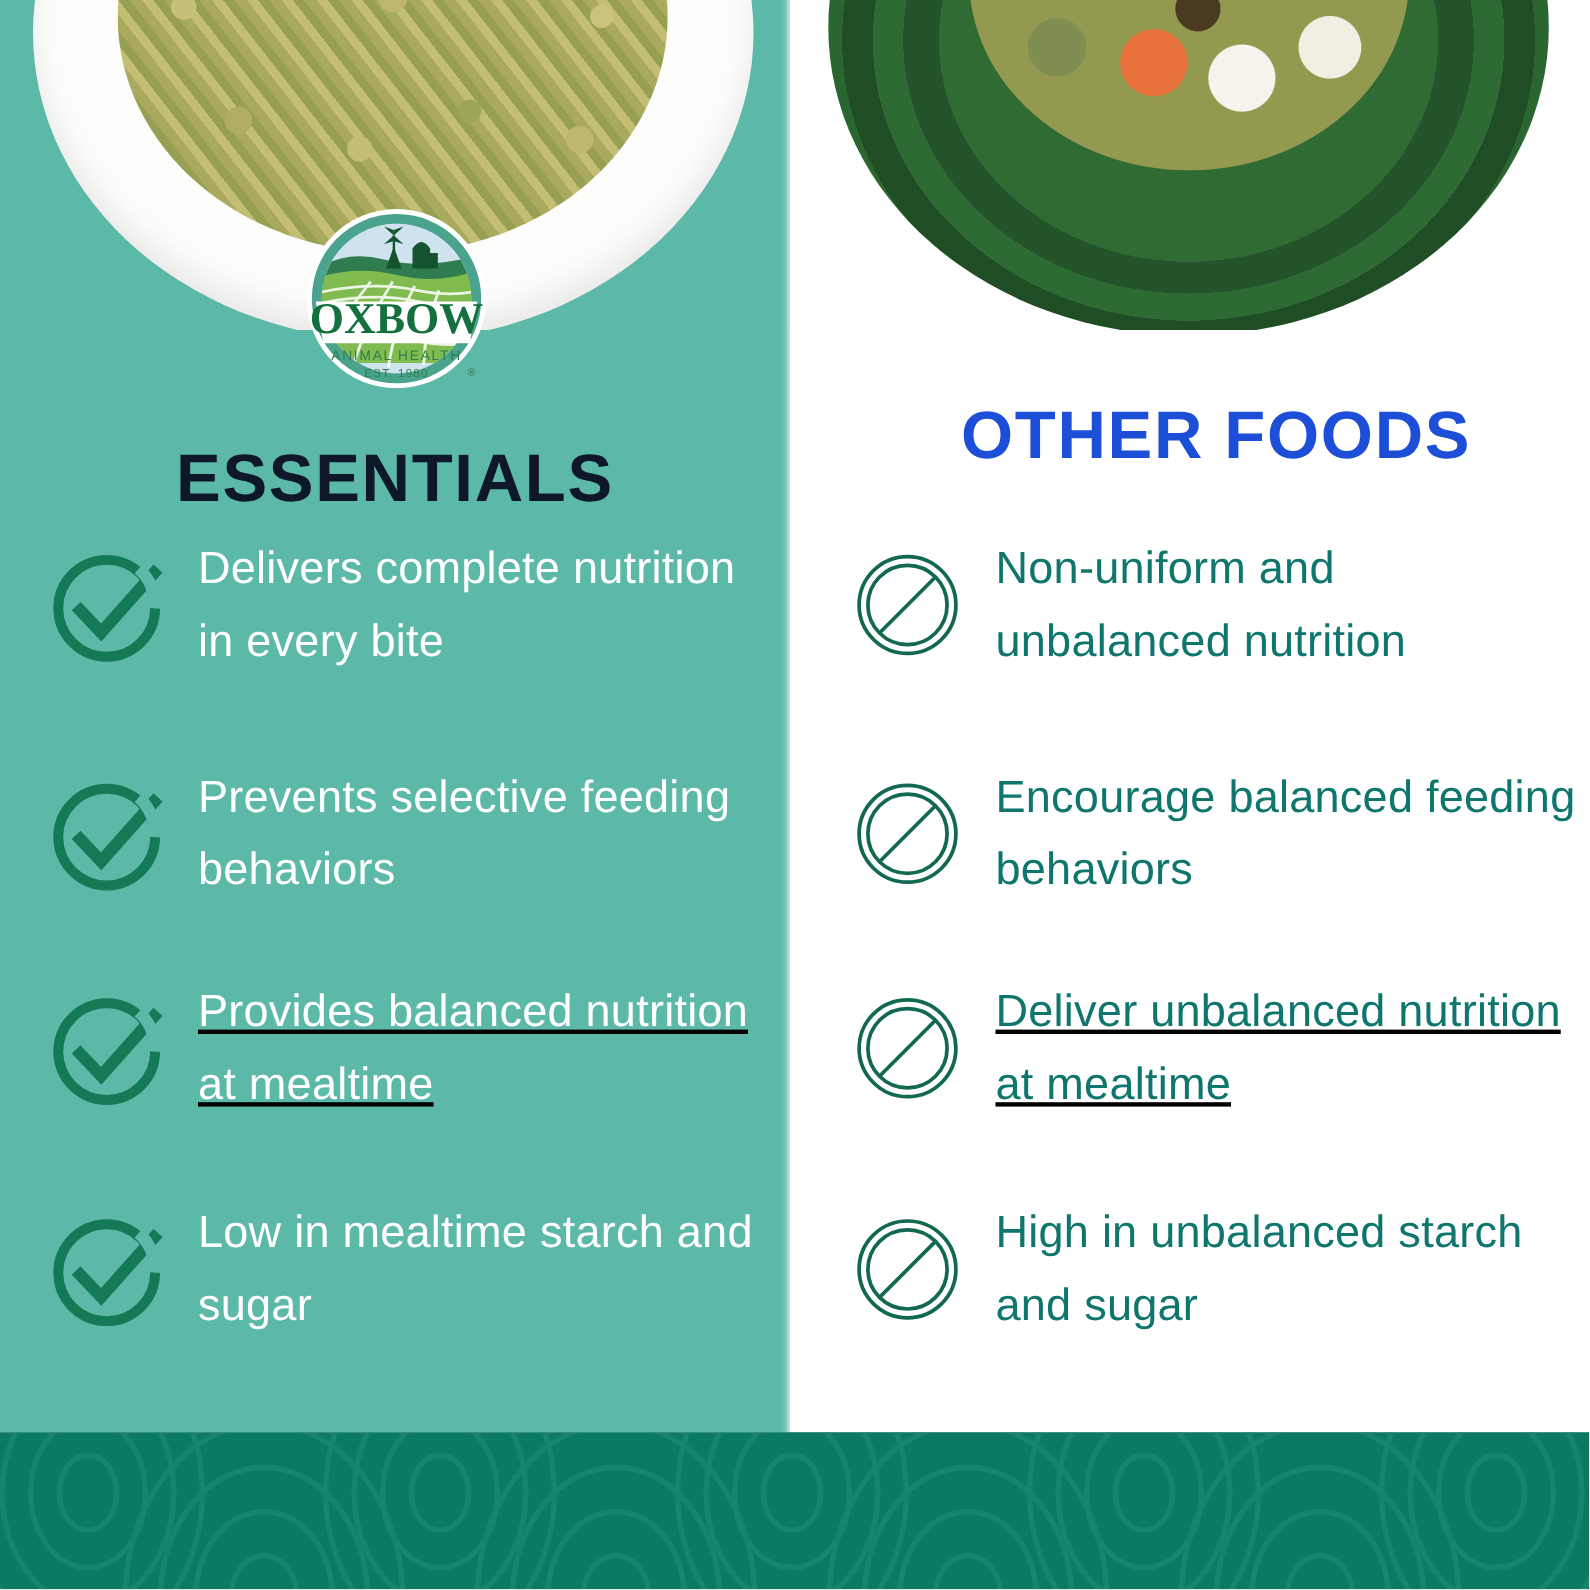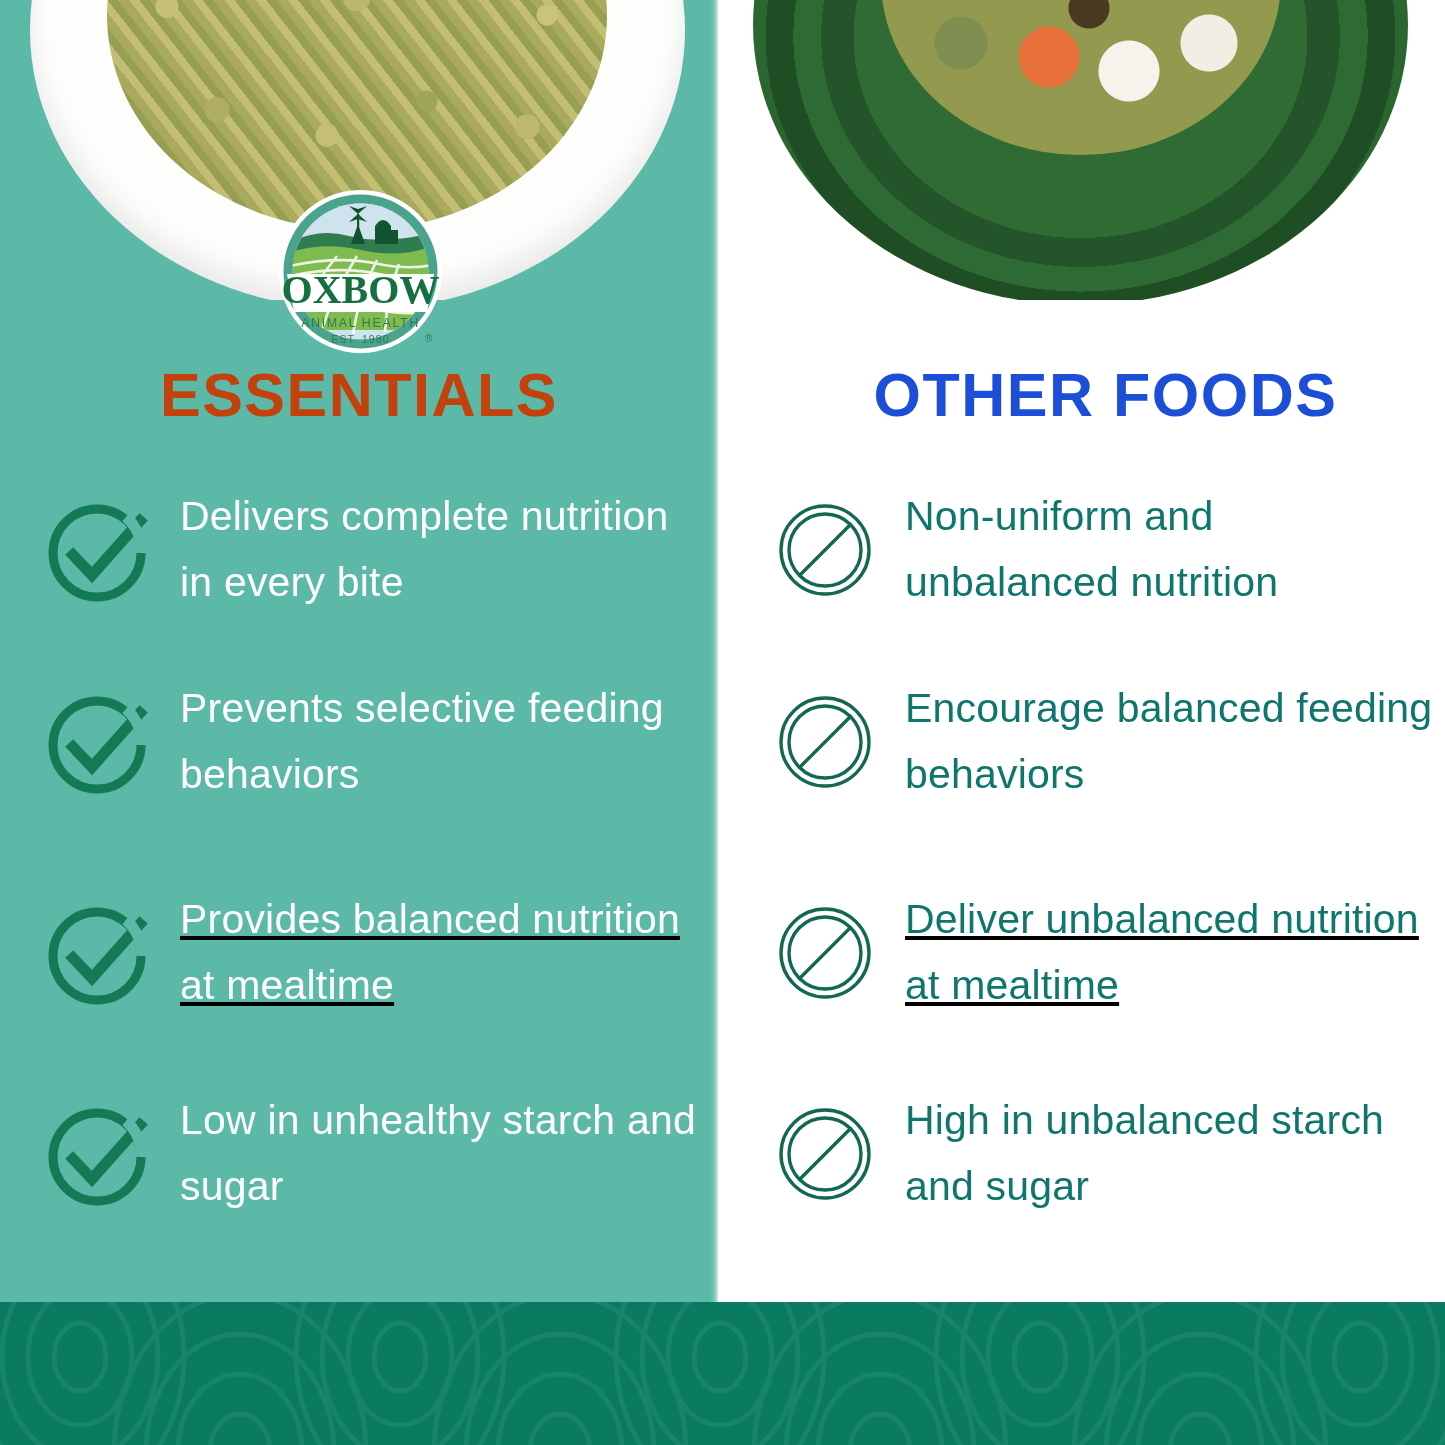--- a/index.html
+++ b/index.html
@@ -123,21 +123,22 @@
   }
   .heading{
     position:absolute; top:0;
     font-size:61px; font-weight:700;
     letter-spacing:1.5px;
     line-height:80px;
     white-space:nowrap;
   }
   .heading.left{
     left:0; width:718px; text-align:center;
-    color:#c2410c;
+    color:#0f172a;
+    margin-top:39px;
   }
   .heading.right{
     left:742px; width:727px; text-align:center;
     color:#1d4ed8;
   }
 
   
   .list{
     position:absolute;
     top:483px;
@@ -156,21 +157,21 @@
     font-weight:300;
     line-height:1.62;
     letter-spacing:.2px;
   }
   .list.left .row{ left:42px; width:660px; }
   .list.left .row-text{ color:#ffffff; }
   .list.right .row{ left:55px; width:660px; }
   .list.right .row-text{ color:#0f766e; }
 
   .row-0{ top:0px; }
-  .row-1{ top:192px; }
+  .row-1{ top:208px; }
   .row-2{ top:403px;text-decoration:underline; }
   .row-3{ top:604px; }
 
   
   .footer-band{
     position:absolute; left:0; top:1302px;
     width:1445px; height:143px;
     background-color:#0a7a61;
     overflow:hidden;
   }
@@ -284,21 +285,21 @@
     </div>
 
     <div class="row row-3">
       <span class="icon-box">
         <svg width="110" height="110" viewBox="0 0 110 110">
           <circle cx="55" cy="58" r="44" fill="none" stroke="#137a55" stroke-width="9"></circle>
           <path d="M31 60 L50 80 L98 26" fill="none" stroke="#137a55" stroke-width="11" stroke-linecap="square" stroke-linejoin="miter"></path>
           <path d="M84 22 a44 44 0 0 1 15 36" fill="none" stroke="#5cb8a7" stroke-width="11"></path>
         </svg>
       </span>
-      <span class="row-text">Low in unhealthy starch and sugar</span>
+      <span class="row-text">Low in mealtime starch and sugar</span>
     </div>
   </div>
 
   <div class="list right">
 
     <div class="row row-0">
       <span class="icon-box">
         <svg width="104" height="104" viewBox="0 0 104 104">
           <circle cx="52" cy="52" r="44" fill="none" stroke="#126851" stroke-width="3.4"></circle>
           <circle cx="52" cy="52" r="36" fill="none" stroke="#126851" stroke-width="3.4"></circle>

